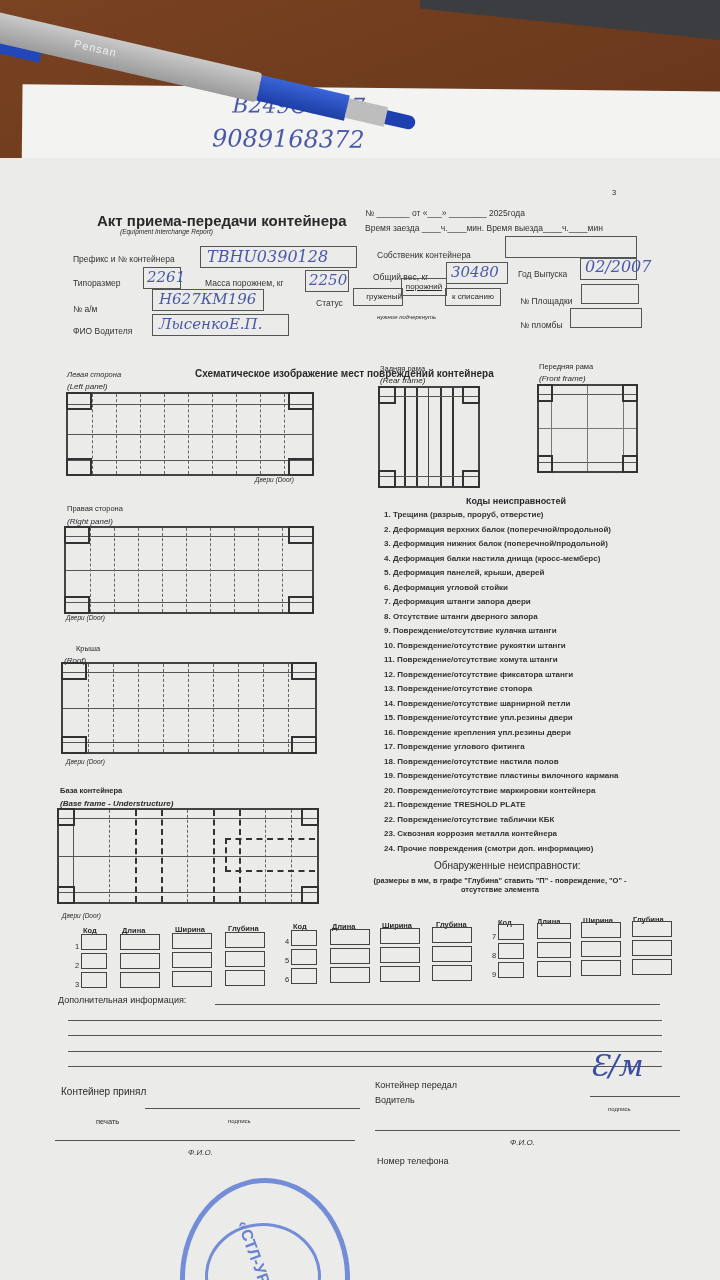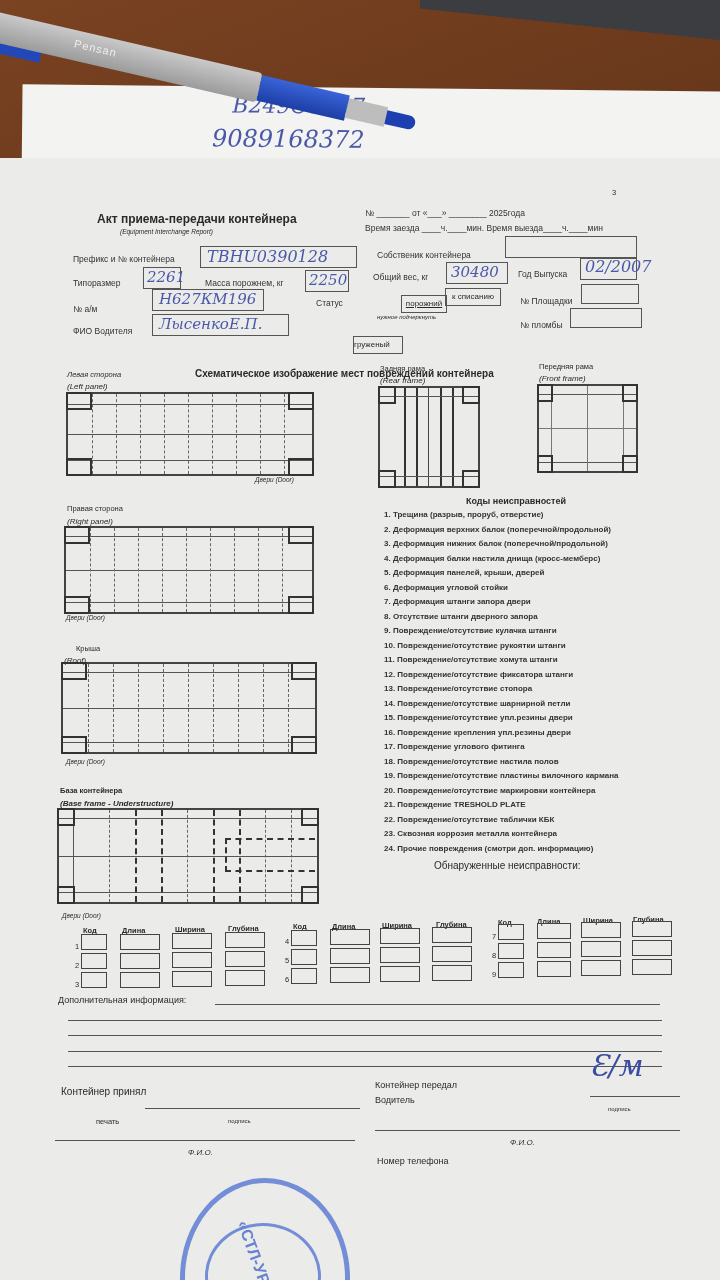--- a/index.html
+++ b/index.html
@@ -47,21 +47,21 @@
   <div class="clip"></div>
     <div class="body"></div>
     <div class="grip"></div>
     <div class="cone"></div>
     <div class="tip"></div>
   <div class="brand">Pensan</div>
 </div>
 
 <div class="sheet">
   <div class="t small" style="left:612px;top:30px;">3</div>
-  <div class="t bold" style="left:97px;top:54px;font-size:12px;">Акт приема-передачи контейнера</div>
+  <div class="t bold" style="left:97px;top:54px;font-size:15px;">Акт приема-передачи контейнера</div>
   <div class="t it" style="left:120px;top:70px;font-size:6.5px;">(Equipment Interchange Report)</div>
   <div class="t lbl" style="left:365px;top:50px;">№ _______ от «___» ________ 2025года</div>
   <div class="t lbl" style="left:365px;top:65px;">Время заезда ____ч.____мин. Время выезда____ч.____мин</div>
 
   <div class="t lbl" style="left:73px;top:96px;">Префикс и № контейнера</div>
   <div class="box" style="left:200px;top:88px;width:155px;height:20px;">
       <span class="hw" style="left:6px;top:0;font-size:16px;">TBHU0390128</span>
     </div>
   <div class="t lbl" style="left:377px;top:92px;">Собственик контейнера</div>
   <div class="box" style="left:505px;top:78px;width:130px;height:20px;"></div>
@@ -81,22 +81,22 @@
   <div class="t lbl" style="left:518px;top:111px;">Год Выпуска</div>
   <div class="box" style="left:580px;top:100px;width:55px;height:20px;">
       <span class="hw" style="left:4px;top:-2px;font-size:16px;">02/2007</span>
     </div>
 
   <div class="t lbl" style="left:73px;top:146px;">№ а/м</div>
   <div class="box" style="left:152px;top:131px;width:110px;height:20px;">
       <span class="hw" style="left:6px;top:0;font-size:15px;">Н627КМ196</span>
     </div>
   <div class="t lbl" style="left:316px;top:140px;">Статус</div>
-  <div class="box" style="left:353px;top:130px;width:48px;height:16px;font-size:8px;text-align:left;line-height:16px;margin-top:48px;">груженый</div>
-  <div class="box" style="left:401px;top:137px;width:44px;height:16px;font-size:8px;text-align:center;line-height:16px;text-decoration:underline;">порожний</div>
+  <div class="box" style="left:353px;top:130px;width:48px;height:16px;font-size:8px;text-align:right;line-height:16px;">груженый</div>
+  <div class="box" style="left:401px;top:120px;width:44px;height:16px;font-size:8px;text-align:center;line-height:16px;text-decoration:underline;">порожний</div>
   <div class="box" style="left:445px;top:130px;width:54px;height:16px;font-size:8px;text-align:center;line-height:16px;">к списанию</div>
   <div class="t it" style="left:377px;top:156px;font-size:6px;">нужное подчеркнуть</div>
   <div class="t lbl" style="left:520px;top:138px;">№ Площадки</div>
   <div class="box" style="left:581px;top:126px;width:56px;height:18px;"></div>
 
   <div class="t lbl" style="left:73px;top:168px;">ФИО Водителя</div>
   <div class="box" style="left:152px;top:156px;width:135px;height:20px;">
       <span class="hw" style="left:6px;top:0;font-size:15px;">ЛысенкоЕ.П.</span>
     </div>
   <div class="t lbl" style="left:520px;top:162px;">№ пломбы</div>
@@ -246,20 +246,21 @@
     <div>18. Повреждение/отсутствие настила полов</div>
     <div>19. Повреждение/отсутствие пластины вилочного кармана</div>
     <div>20. Повреждение/отсутствие маркировки контейнера</div>
     <div>21. Повреждение TRESHOLD PLATE</div>
     <div>22. Повреждение/отсутствие таблички КБК</div>
     <div>23. Сквозная коррозия металла контейнера</div>
     <div>24. Прочие повреждения (смотри доп. информацию)</div>
   </div>
 
   <div class="t" style="left:434px;top:702px;font-size:10px;">Обнаруженные неисправности:</div>
+  <div class="t" style="left:355px;top:718px;font-size:7.5px;font-weight:bold;white-space:normal;width:290px;text-align:center;">(размеры в мм, в графе "Глубина" ставить "П" - повреждение, "О" - отсутствие элемента</div>
 
   <div>
     <div class="t small bold" style="left:83px;top:768px;">Код</div>
     <div class="t small bold" style="left:122px;top:768px;">Длина</div>
     <div class="t small bold" style="left:175px;top:767px;">Ширина</div>
     <div class="t small bold" style="left:228px;top:766px;">Глубина</div>
     <div class="t small bold" style="left:293px;top:764px;">Код</div>
     <div class="t small bold" style="left:332px;top:764px;">Длина</div>
     <div class="t small bold" style="left:382px;top:763px;">Ширина</div>
     <div class="t small bold" style="left:436px;top:762px;">Глубина</div>

